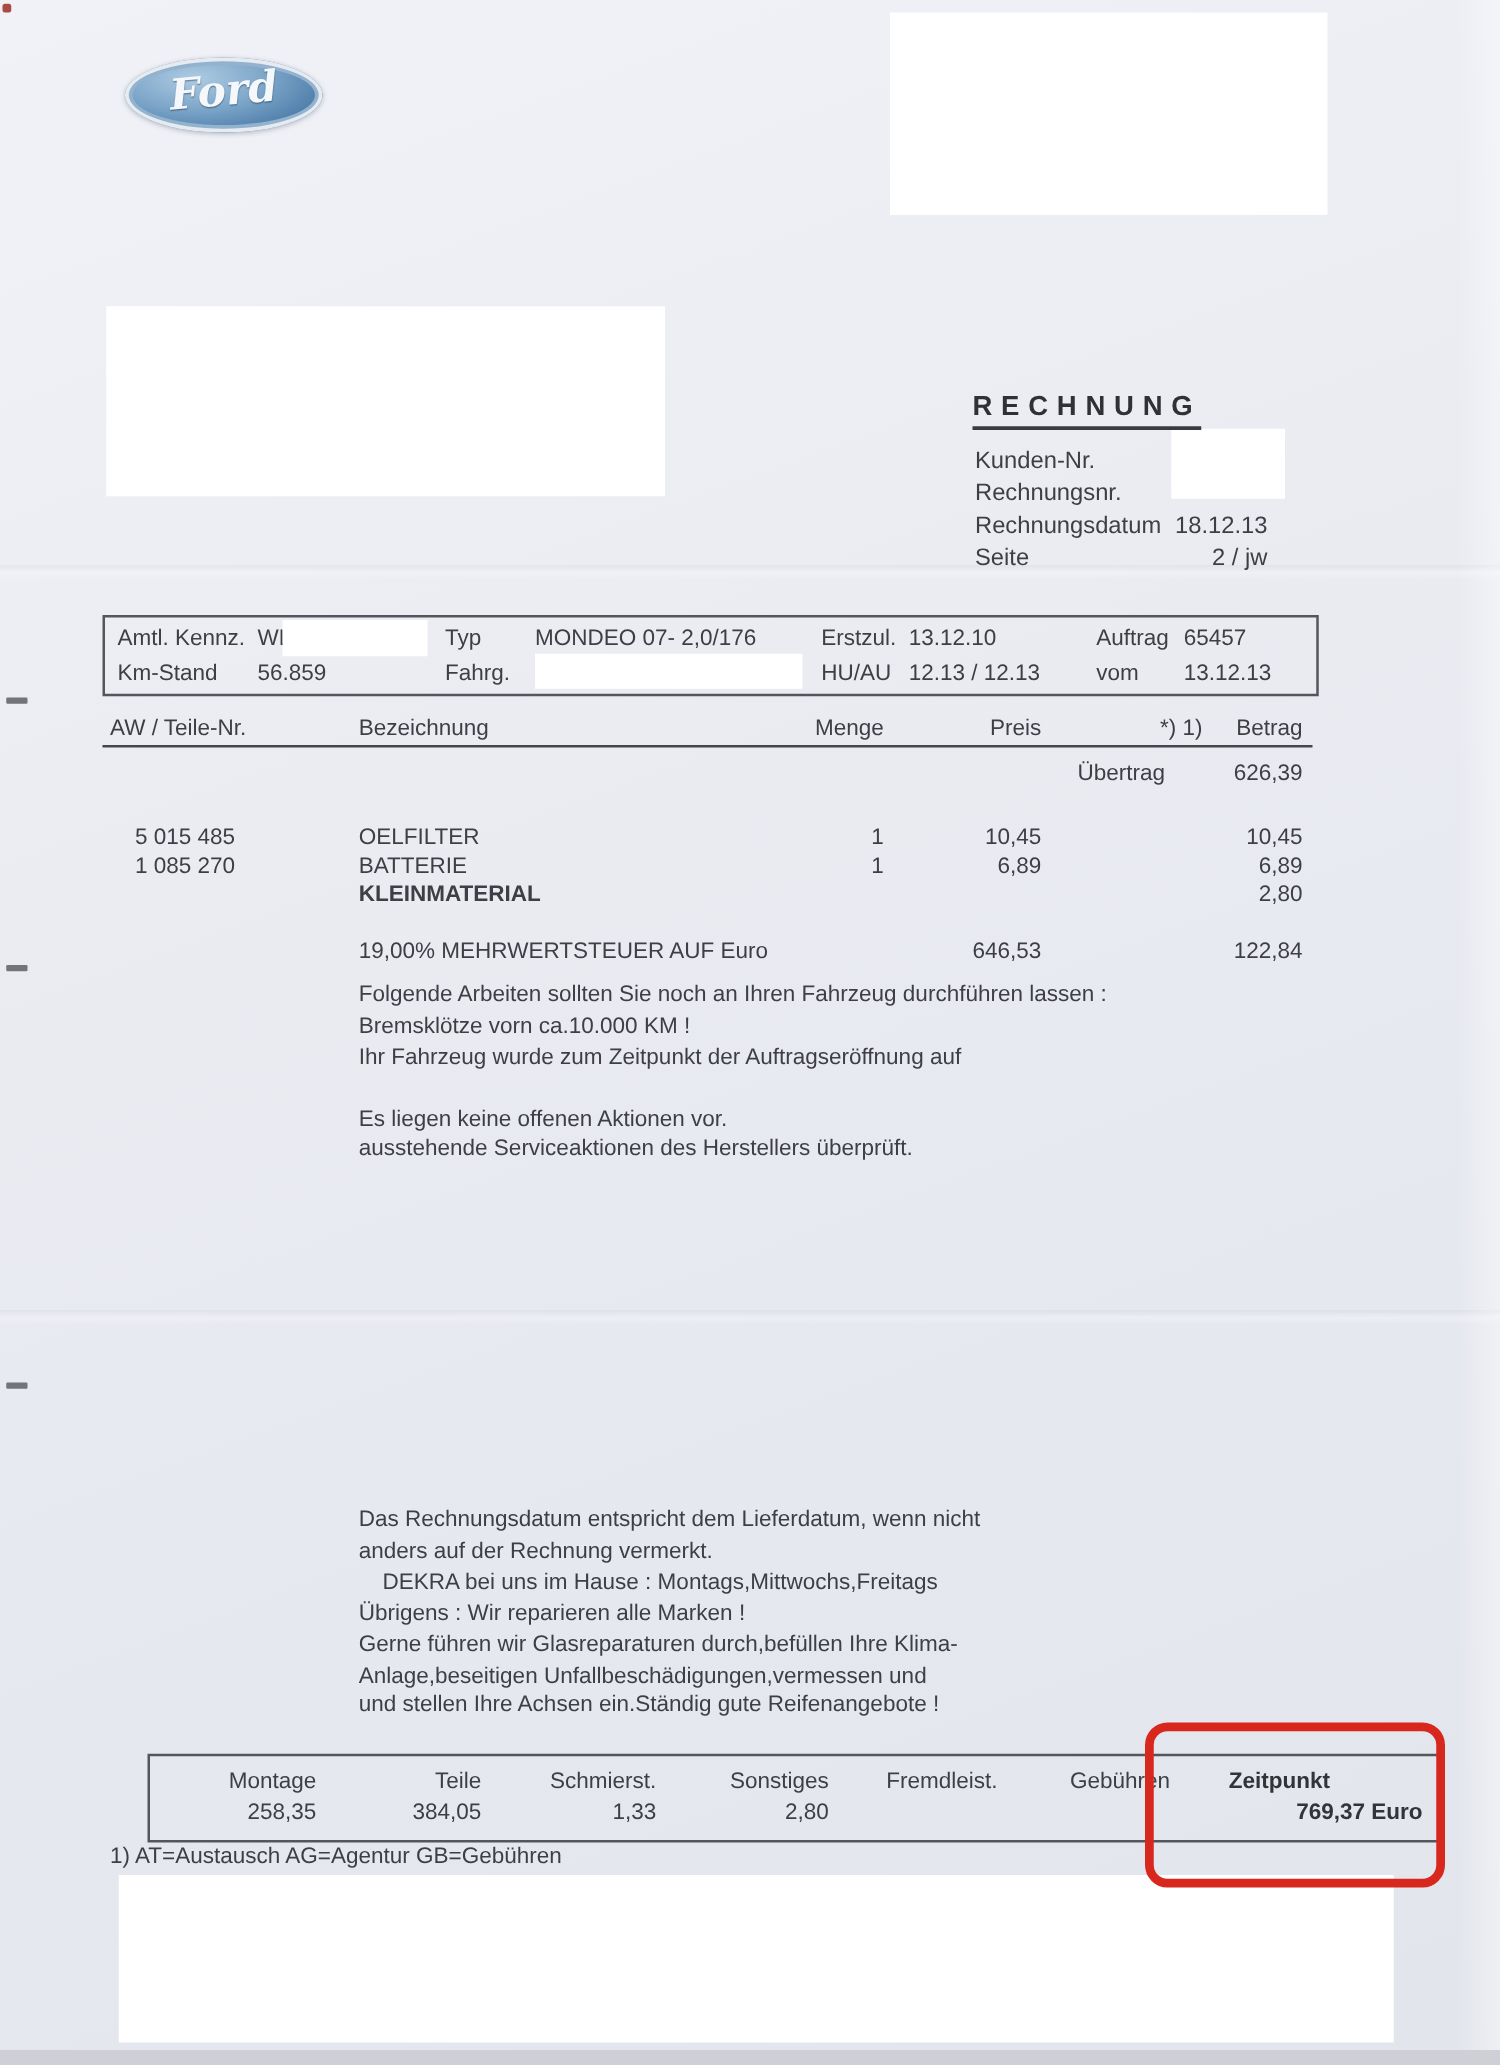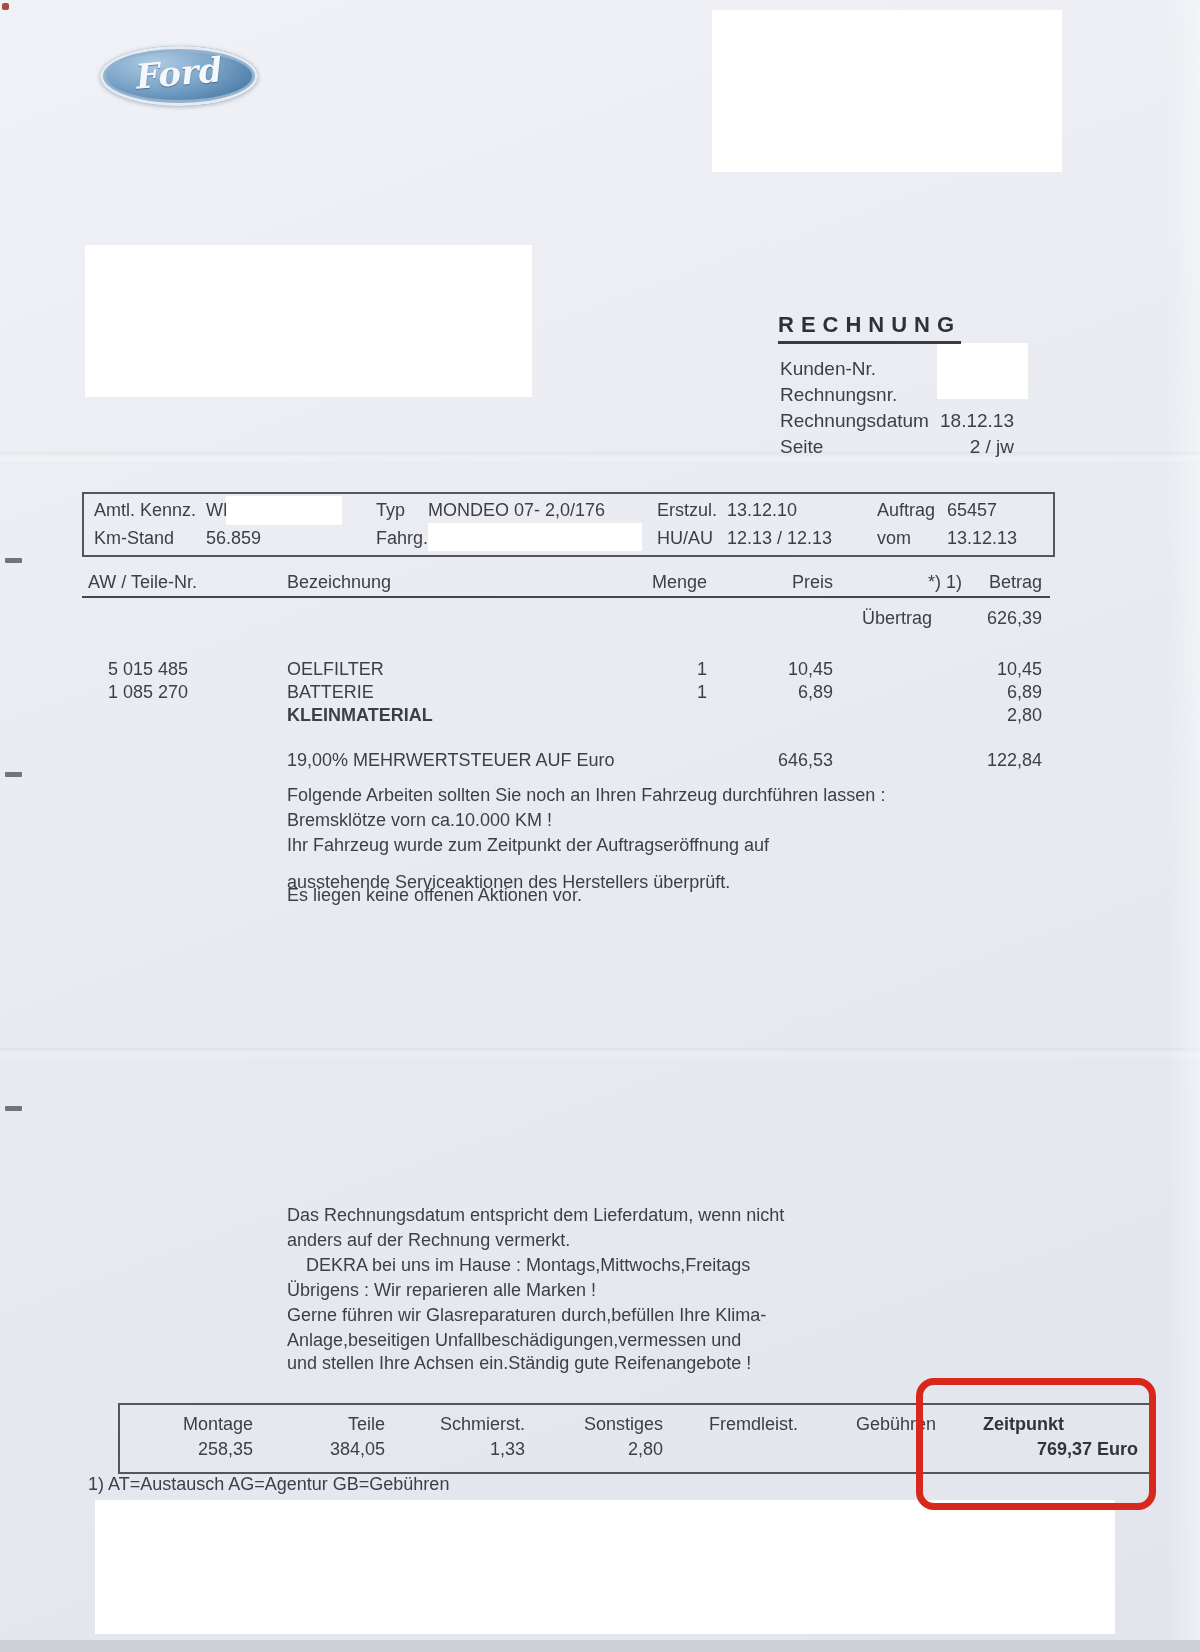--- a/index.html
+++ b/index.html
@@ -18,21 +18,21 @@
     font-size:34px;line-height:1;transform:rotate(-5deg);padding-bottom:6px;
     text-shadow:0 1px 1px rgba(20,40,60,.45);}
   
   .rechnung-title{position:absolute;left:778px;top:312px;font-size:22px;font-weight:bold;
     letter-spacing:7px;color:#303136;border-bottom:3px solid #3a3b40;padding-bottom:3px;}
   .hrow{position:absolute;left:780px;width:234px;display:flex;justify-content:space-between;font-size:19px;}
   
   .vehicle-box{position:absolute;left:82px;top:492px;width:969px;height:61px;border:2px solid #55565c;}
   .vehicle-box span{position:absolute;white-space:nowrap;}
   .vr1{top:6px;} .vr2{top:34px;}
-  .vc-l1{left:10px;} .vc-v1{left:122px;} .vc-l2{left:292px;} .vc-v2{left:344px;}
+  .vc-l1{left:10px;} .vc-v1{left:122px;} .vc-l2{left:272px;} .vc-v2{left:344px;}
   .vc-l3{left:573px;} .vc-v3{left:643px;} .vc-l4{left:793px;} .vc-v4{left:863px;}
   
   .itm{position:absolute;white-space:nowrap;}
   .col-part{left:108px;} .col-parth{left:88px;} .col-desc{left:287px;}
   .col-qty{left:630px;width:77px;text-align:right;}
   .col-price{left:740px;width:93px;text-align:right;}
   .col-flags{left:900px;width:62px;text-align:right;}
   .col-amount{left:942px;width:100px;text-align:right;}
   .col-carry{left:800px;width:132px;text-align:right;}
   .rule{position:absolute;left:82px;width:968px;height:2px;background:#45464b;}
@@ -155,21 +155,21 @@
 
   <div>
     <span class="itm col-desc" style="top:750px;">19,00% MEHRWERTSTEUER AUF Euro</span>
     <span class="itm col-price" style="top:750px;">646,53</span>
     <span class="itm col-amount" style="top:750px;">122,84</span>
   </div>
 
   <div class="note-line" style="top:785px;">Folgende Arbeiten sollten Sie noch an Ihren Fahrzeug durchführen lassen :</div>
   <div class="note-line" style="top:810px;">Bremsklötze vorn ca.10.000 KM !</div>
   <div class="note-line" style="top:835px;">Ihr Fahrzeug wurde zum Zeitpunkt der Auftragseröffnung auf</div>
-  <div class="note-line" style="top:872px;">ausstehende Serviceaktionen des Herstellers überprüft.</div>
+  <div class="note-line" style="top:908px;">ausstehende Serviceaktionen des Herstellers überprüft.</div>
   <div class="note-line" style="top:885px;">Es liegen keine offenen Aktionen vor.</div>
 
   <div class="note-line" style="top:1205px;">Das Rechnungsdatum entspricht dem Lieferdatum, wenn nicht</div>
   <div class="note-line" style="top:1230px;">anders auf der Rechnung vermerkt.</div>
   <div class="note-line" style="top:1255px;margin-left:19px;">DEKRA bei uns im Hause : Montags,Mittwochs,Freitags</div>
   <div class="note-line" style="top:1280px;">Übrigens : Wir reparieren alle Marken !</div>
   <div class="note-line" style="top:1305px;">Gerne führen wir Glasreparaturen durch,befüllen Ihre Klima-</div>
   <div class="note-line" style="top:1353px;">und stellen Ihre Achsen ein.Ständig gute Reifenangebote !</div>
   <div class="note-line" style="top:1330px;">Anlage,beseitigen Unfallbeschädigungen,vermessen und</div>
 

